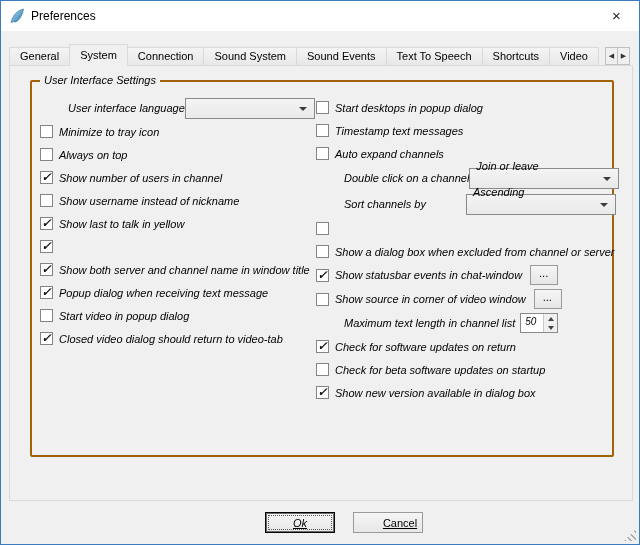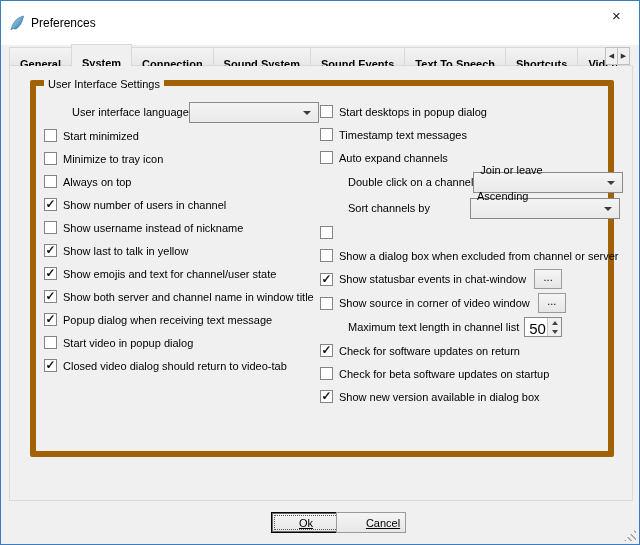--- a/index.html
+++ b/index.html
@@ -7,42 +7,42 @@
   body { font-family:"Liberation Sans", sans-serif; }
 
   .window {
     position:relative; width:640px; height:545px;
     background:#f0f0f0; border:1px solid #3d7bbf;
     font-size:11px; color:#000; overflow:hidden;
   }
 
   
   .titlebar {
-    position:absolute; left:0; top:0; width:100%; height:44px;
+    position:absolute; left:0; top:0; width:100%; height:30px;
     background:#ffffff; display:flex; align-items:center;
   }
   .titlebar .appicon { margin-left:8px; width:16px; height:16px; flex:none; }
   .titlebar .title { margin-left:6px; font-size:12px; }
   .close-btn {
     position:absolute; right:0; top:0; width:45px; height:29px;
     display:flex; align-items:center; justify-content:center;
     font-size:15px; color:#222; cursor:default;
   }
 
   
   .tabbar {
     position:absolute; left:8px; top:43px; height:22px; width:608px;
     display:flex; align-items:flex-end; overflow:hidden; z-index:3;
     white-space:nowrap;
   }
   .tab {
-    height:18px; line-height:16px; padding:8px 10px; margin-bottom:1px;
+    height:18px; line-height:16px; padding:0 10px; margin-bottom:1px;
     border:1px solid #d9d9d9; border-bottom:none;
     background:linear-gradient(#f4f4f4,#e8e8e8);
-    cursor:default; flex:none;font-weight:bold;
+    cursor:default; flex:none;
   }
   .tab + .tab { margin-left:-1px; }
   .tab.selected {
     height:22px; line-height:20px; margin-bottom:0; background:#f0f0f0;
     position:relative; z-index:2;
   }
   .tabscroll {
     position:absolute; right:9px; top:46px; height:18px; display:flex; z-index:4;
   }
   .ts-btn {
@@ -53,21 +53,21 @@
   .ts-btn + .ts-btn { margin-left:-1px; }
 
   
   .panel {
     position:absolute; left:8px; top:64px; width:624px; height:436px;
     border:1px solid #d9d9d9; background:#f0f0f0;
   }
 
   .groupbox {
     position:absolute; left:20px; top:14px; width:584px; height:377px;
-    border:6px solid #a16207; border-radius:2px;
+    border:2px solid #a16207; border-radius:2px;font-style:italic;
   }
   .grouptitle {
     position:absolute; left:8px; top:-8px; background:#f0f0f0; padding:0 4px;
     font-size:11px;
   }
 
   .col-left  { position:absolute; left:8px;   top:14px; width:270px; }
   .col-right { position:absolute; left:284px; top:14px; width:300px; }
 
   .row { display:flex; align-items:center; height:23px; white-space:nowrap; }
@@ -108,21 +108,21 @@
     border:1px solid #9a9a9a; background:linear-gradient(#f5f5f5,#e6e6e6);
     display:flex; align-items:center; justify-content:center;
     font-size:11px; line-height:1; padding-bottom:4px; cursor:default; flex:none;
   }
 
   
   .spin {
     width:38px; height:20px; border:1px solid #8a8a8a; background:#fff;
     display:flex; margin-left:5px; flex:none;
   }
-  .spin .spin-val { flex:1; padding:2px 0 0 4px; font-size:15px; }
+  .spin .spin-val { flex:1; padding:2px 0 0 4px; font-size:10px; }
   .spin .spin-btns { width:14px; border-left:1px solid #c8c8c8; display:flex; flex-direction:column; background:#f0f0f0; }
   .spin .spin-up, .spin .spin-dn {
     flex:1; display:flex; align-items:center; justify-content:center; cursor:default;
   }
   .spin .spin-up::after {
     content:""; width:0; height:0;
     border-left:3px solid transparent; border-right:3px solid transparent;
     border-bottom:4px solid #444;
   }
   .spin .spin-dn::after {
@@ -134,22 +134,22 @@
   .field-label { flex:none;padding-left:28px; }
 
   
   .btn {
     position:absolute; top:511px; width:70px; height:21px;
     border:1px solid #9a9a9a; background:linear-gradient(#f5f5f5,#e7e7e7);
     font-family:"Liberation Sans", sans-serif; font-size:11px;
     display:flex; align-items:center; justify-content:center;
     text-decoration:underline; cursor:default;
   }
-  .btn.ok { left:270px; border:1px solid #000; box-shadow:inset 0 0 0 1px #6a6a6a; outline:1px dotted #555; outline-offset:-4px; }
-  .btn.cancel { left:335px;padding-left:24px; }
+  .btn.ok { left:264px; border:1px solid #000; box-shadow:inset 0 0 0 1px #6a6a6a; outline:1px dotted #555; outline-offset:-4px;font-style:italic; }
+  .btn.cancel { left:352px;padding-left:24px; }
 
   
   .grip {
     position:absolute; right:3px; bottom:3px; width:12px; height:12px;
     background:repeating-linear-gradient(45deg, #a8a8a8 0 1.5px, transparent 1.5px 4.5px);
     clip-path:polygon(100% 0, 100% 100%, 0 100%);
   }
 </style>
 </head>
 <body>
@@ -193,45 +193,40 @@
         <div class="row lang-row">
           <span class="field-label">User interface language</span>
           <div class="combo w130">
             <span></span>
             <span class="carrow"></span>
           </div>
         </div>
 
         <label class="row cb" data-checked="false">
           <span class="box"></span>
-          <span>Start minimized</span>
-        </label>
-        <label class="row cb" data-checked="false">
-          <span class="box"></span>
           <span>Minimize to tray icon</span>
         </label>
         <label class="row cb" data-checked="false">
           <span class="box"></span>
           <span>Always on top</span>
         </label>
         <label class="row cb" data-checked="true">
           <span class="box"></span>
           <span>Show number of users in channel</span>
         </label>
         <label class="row cb" data-checked="false">
           <span class="box"></span>
           <span>Show username instead of nickname</span>
         </label>
         <label class="row cb" data-checked="true">
           <span class="box"></span>
           <span>Show last to talk in yellow</span>
         </label>
         <label class="row cb" data-checked="true">
           <span class="box"></span>
-          <span>Show emojis and text for channel/user state</span>
         </label>
         <label class="row cb" data-checked="true">
           <span class="box"></span>
           <span>Show both server and channel name in window title</span>
         </label>
         <label class="row cb" data-checked="true">
           <span class="box"></span>
           <span>Popup dialog when receiving text message</span>
         </label>
         <label class="row cb" data-checked="false">

